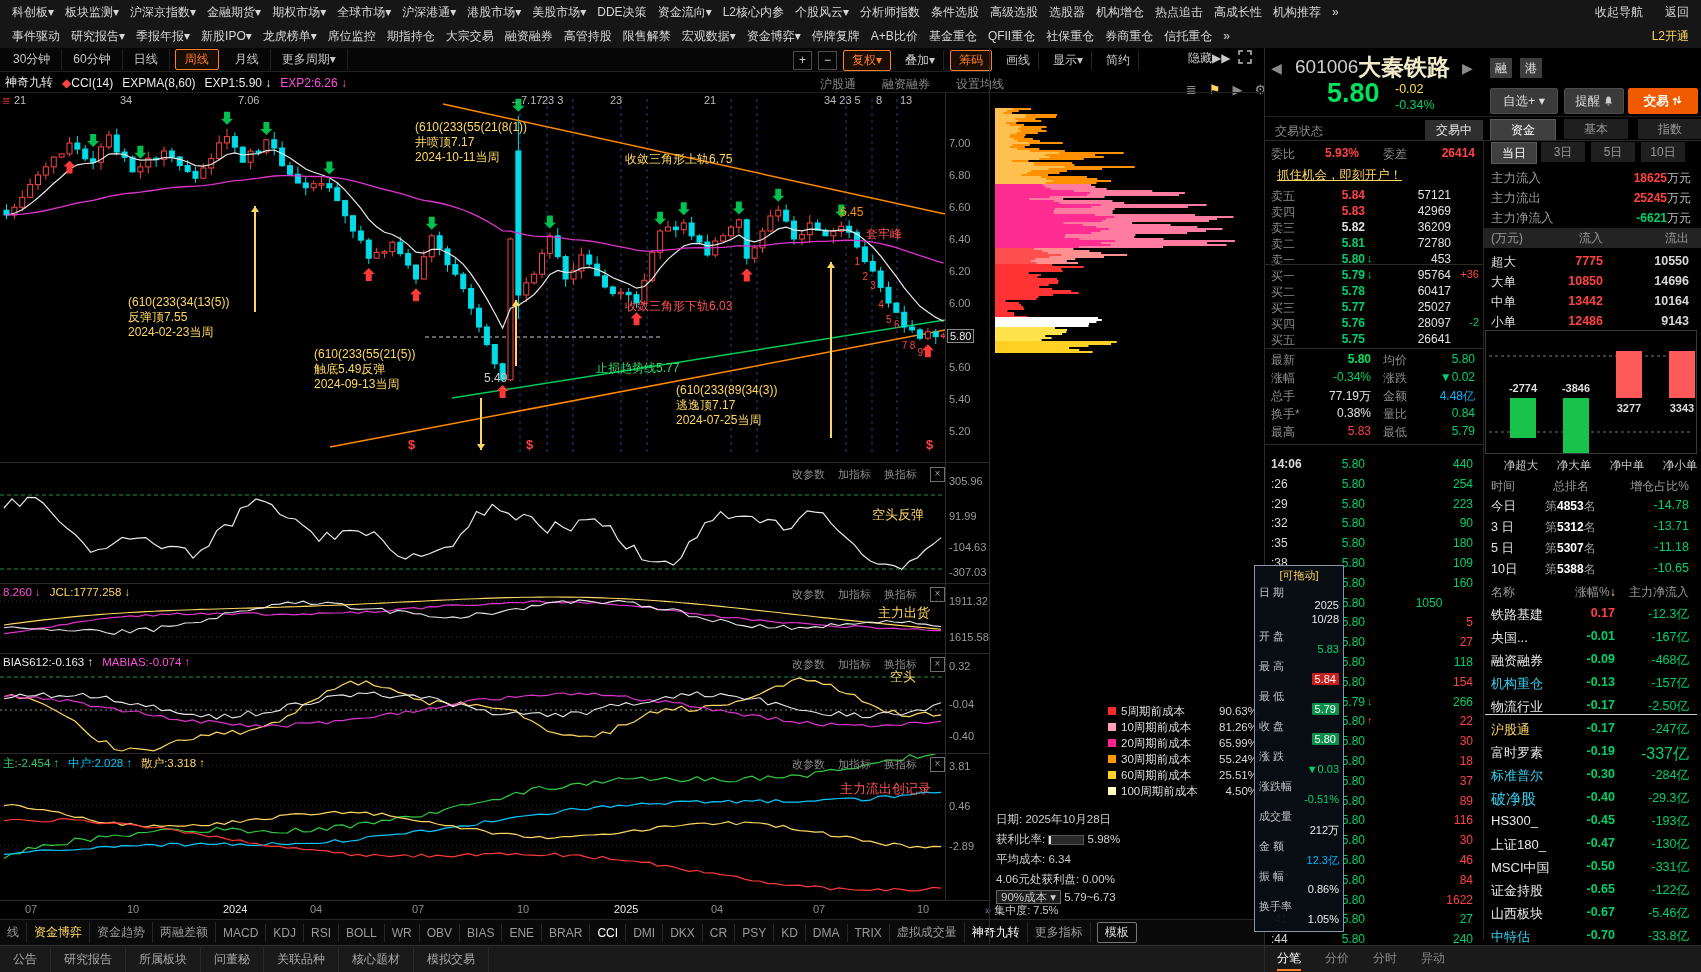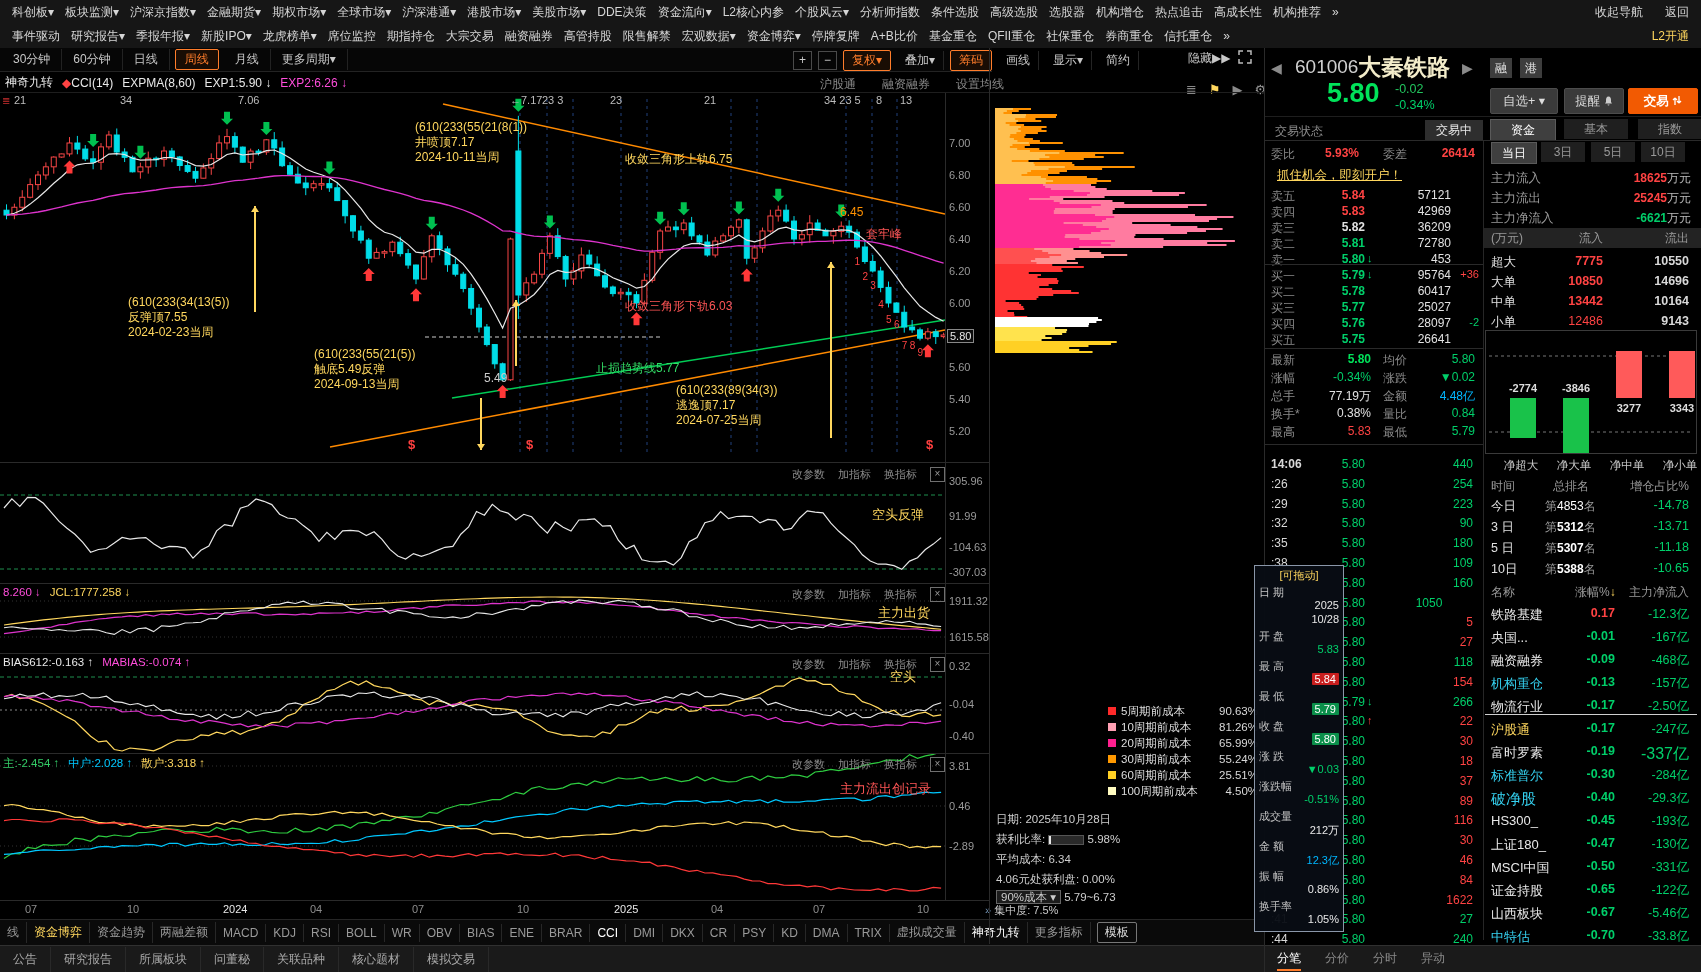--- a/index.html
+++ b/index.html
@@ -888,21 +888,21 @@
       <div class="cstat" style="top: 872px;">4.06元处获利盘: 0.00%</div>
       <div class="cstat" style="top: 890px;"><span class="selbox">90%成本 ▾</span>  5.79~6.73</div>
     </div>
 
   <div id="rp" class="abs">
     <span class="abs" style="left:6px;top:12px;color:#8a8a8a;font-size:14px">◀</span>
     <span class="abs" style="left:30px;top:8px;font-size:19px;color:#cfcfcf">601006</span>
     <span class="abs" style="left:93px;top:4px;font-size:23px;font-weight:bold;color:#f3ecca">大秦铁路</span>
     <span class="abs" style="left:197px;top:12px;color:#8a8a8a;font-size:14px">▶</span>
     <span class="abs" style="left:62px;top:30px;font-size:27px;font-weight:bold;color:#00e25a">5.80</span>
-    <span class="abs" style="left:130px;top:34px;font-size:12.5px;color:#22c55e">-0.02</span>
+    <span class="abs" style="left:130px;top:34px;font-size:12.5px;color:#fde047">-0.02</span>
     <span class="abs" style="left:130px;top:50px;font-size:12.5px;color:#00cf6a">-0.34%</span>
     <span class="abs" style="left:10px;top:75px" class2="rlab"><span class="rlab">交易状态</span></span>
     <span class="abs" style="left:160px;top:72px;width:58px;height:20px;line-height:20px;text-align:center;background:#2e2e2e;color:#e8e8e8">交易中</span>
   <span class="badge" style="left: 225px;">融</span>
       <span class="badge" style="left: 255px;">港</span>
       <div class="chipbtn" style="position: absolute; left: 225px; top: 40px; width: 66px; height: 24px;">自选+ ▾</div>
       <div class="chipbtn" style="position: absolute; left: 299px; top: 40px; width: 58px; height: 24px;">提醒 <svg width="9" height="10" style="vertical-align:-1px">
           <path d="M4.5 0.5 C2.5 0.5 2 2.5 2 4 L2 6 L1 7.5 L8 7.5 L7 6 L7 4 C7 2.5 6.5 0.5 4.5 0.5 Z M3.5 8.5 a1 1 0 0 0 2 0" fill="#ccc"></path>
         </svg></div>
       <div class="chipbtn" style="position: absolute; left: 363px; top: 40px; width: 68px; height: 24px; background: rgb(242, 90, 2); border: 1px solid rgb(242, 90, 2); color: rgb(255, 255, 255); font-weight: bold;">交易 <svg width="10" height="11" style="vertical-align:-1px">
@@ -1048,21 +1048,21 @@
       <span style="position: absolute; left: 226px; top: 206px; color: rgb(224, 224, 224); font-size: 12.5px;">超大</span>
       <span style="position: absolute; left: 268px; top: 206px; width: 70px; display: inline-block; text-align: right; color: rgb(255, 67, 67); font-size: 12.5px; font-weight: bold;">7775</span>
       <span style="position: absolute; left: 358px; top: 206px; width: 66px; display: inline-block; text-align: right; color: rgb(216, 216, 216); font-size: 12.5px; font-weight: bold;">10550</span>
       <span style="position: absolute; left: 226px; top: 226px; color: rgb(224, 224, 224); font-size: 12.5px;">大单</span>
       <span style="position: absolute; left: 268px; top: 226px; width: 70px; display: inline-block; text-align: right; color: rgb(255, 67, 67); font-size: 12.5px; font-weight: bold;">10850</span>
       <span style="position: absolute; left: 358px; top: 226px; width: 66px; display: inline-block; text-align: right; color: rgb(216, 216, 216); font-size: 12.5px; font-weight: bold;">14696</span>
       <span style="position: absolute; left: 226px; top: 246px; color: rgb(224, 224, 224); font-size: 12.5px;">中单</span>
       <span style="position: absolute; left: 268px; top: 246px; width: 70px; display: inline-block; text-align: right; color: rgb(255, 67, 67); font-size: 12.5px; font-weight: bold;">13442</span>
       <span style="position: absolute; left: 358px; top: 246px; width: 66px; display: inline-block; text-align: right; color: rgb(216, 216, 216); font-size: 12.5px; font-weight: bold;">10164</span>
       <span style="position: absolute; left: 226px; top: 266px; color: rgb(224, 224, 224); font-size: 12.5px;">小单</span>
-      <span style="position: absolute; left: 268px; top: 266px; width: 70px; display: inline-block; text-align: right; color: rgb(255, 67, 67); font-size: 12.5px; font-weight: normal;">12486</span>
+      <span style="position: absolute; left: 268px; top: 266px; width: 70px; display: inline-block; text-align: right; color: rgb(255, 67, 67); font-size: 12.5px; font-weight: bold;">12486</span>
       <span style="position: absolute; left: 358px; top: 266px; width: 66px; display: inline-block; text-align: right; color: rgb(216, 216, 216); font-size: 12.5px; font-weight: bold;">9143</span>
       <svg width="212" height="124" style="position: absolute; left: 220px; top: 282px; width: 212px; height: 124px;">
         <rect x="0.5" y="0.5" width="211" height="123" fill="none" stroke="#3a3a3a"></rect>
         <line x1="4" y1="26" x2="208" y2="26" stroke="#777" stroke-dasharray="3,3"></line>
         <line x1="4" y1="102" x2="208" y2="102" stroke="#777" stroke-dasharray="3,3"></line>
         <rect x="25" y="68" width="26" height="40" fill="#19c24a"></rect>
         <text x="38" y="62" fill="#ddd" font-size="11" font-weight="bold" text-anchor="middle">-2774</text>
         <rect x="78" y="68" width="26" height="55" fill="#19c24a"></rect>
         <text x="91" y="62" fill="#ddd" font-size="11" font-weight="bold" text-anchor="middle">-3846</text>
         <rect x="131" y="21" width="26" height="47" fill="#ff5a5a"></rect>
@@ -1071,21 +1071,21 @@
         <text x="197" y="82" fill="#ddd" font-size="11" font-weight="bold" text-anchor="middle">3343</text>
       </svg>
       <span style="position: absolute; left: 232px; top: 410px; color: rgb(200, 200, 200); font-size: 11.5px; width: 48px; text-align: center; display: inline-block;">净超大</span>
       <span style="position: absolute; left: 285px; top: 410px; color: rgb(200, 200, 200); font-size: 11.5px; width: 48px; text-align: center; display: inline-block;">净大单</span>
       <span style="position: absolute; left: 338px; top: 410px; color: rgb(200, 200, 200); font-size: 11.5px; width: 48px; text-align: center; display: inline-block;">净中单</span>
       <span style="position: absolute; left: 391px; top: 410px; color: rgb(200, 200, 200); font-size: 11.5px; width: 48px; text-align: center; display: inline-block;">净小单</span>
       <span style="position: absolute; left: 226px; top: 430px; color: rgb(154, 154, 154); font-size: 12px;">时间</span>
       <span style="position: absolute; left: 288px; top: 430px; color: rgb(154, 154, 154); font-size: 12px;">总排名</span>
       <span style="position: absolute; left: 358px; top: 430px; width: 66px; display: inline-block; text-align: right; color: rgb(154, 154, 154); font-size: 12px;">增仓占比%</span>
       <span style="position: absolute; left: 226px; top: 450px; color: rgb(224, 224, 224); font-size: 12.5px;">今日</span>
-      <span style="position: absolute; left: 280px; top: 450px;"><span style="color:#9a9a9a">第</span><span style="color:#fff;font-weight:normal">4853</span><span style="color:#9a9a9a">名</span></span>
+      <span style="position: absolute; left: 280px; top: 450px;"><span style="color:#9a9a9a">第</span><span style="color:#fff;font-weight:bold">4853</span><span style="color:#9a9a9a">名</span></span>
       <span style="position: absolute; left: 364px; top: 450px; width: 60px; display: inline-block; text-align: right; color: rgb(0, 207, 106); font-size: 12.5px;">-14.78</span>
       <span style="position: absolute; left: 226px; top: 471px; color: rgb(224, 224, 224); font-size: 12.5px;">3 日</span>
       <span style="position: absolute; left: 280px; top: 471px;"><span style="color:#9a9a9a">第</span><span style="color:#fff;font-weight:bold">5312</span><span style="color:#9a9a9a">名</span></span>
       <span style="position: absolute; left: 364px; top: 471px; width: 60px; display: inline-block; text-align: right; color: rgb(0, 207, 106); font-size: 12.5px;">-13.71</span>
       <span style="position: absolute; left: 226px; top: 492px; color: rgb(224, 224, 224); font-size: 12.5px;">5 日</span>
       <span style="position: absolute; left: 280px; top: 492px;"><span style="color:#9a9a9a">第</span><span style="color:#fff;font-weight:bold">5307</span><span style="color:#9a9a9a">名</span></span>
       <span style="position: absolute; left: 364px; top: 492px; width: 60px; display: inline-block; text-align: right; color: rgb(0, 207, 106); font-size: 12.5px;">-11.18</span>
       <span style="position: absolute; left: 226px; top: 513px; color: rgb(224, 224, 224); font-size: 12.5px;">10日</span>
       <span style="position: absolute; left: 280px; top: 513px;"><span style="color:#9a9a9a">第</span><span style="color:#fff;font-weight:bold">5388</span><span style="color:#9a9a9a">名</span></span>
       <span style="position: absolute; left: 364px; top: 513px; width: 60px; display: inline-block; text-align: right; color: rgb(0, 207, 106); font-size: 12.5px;">-10.65</span>

